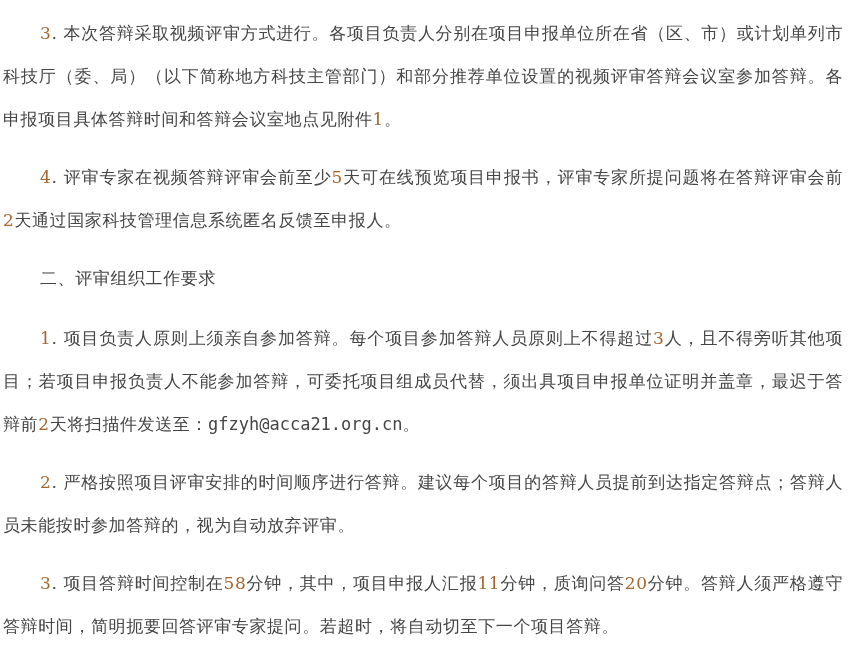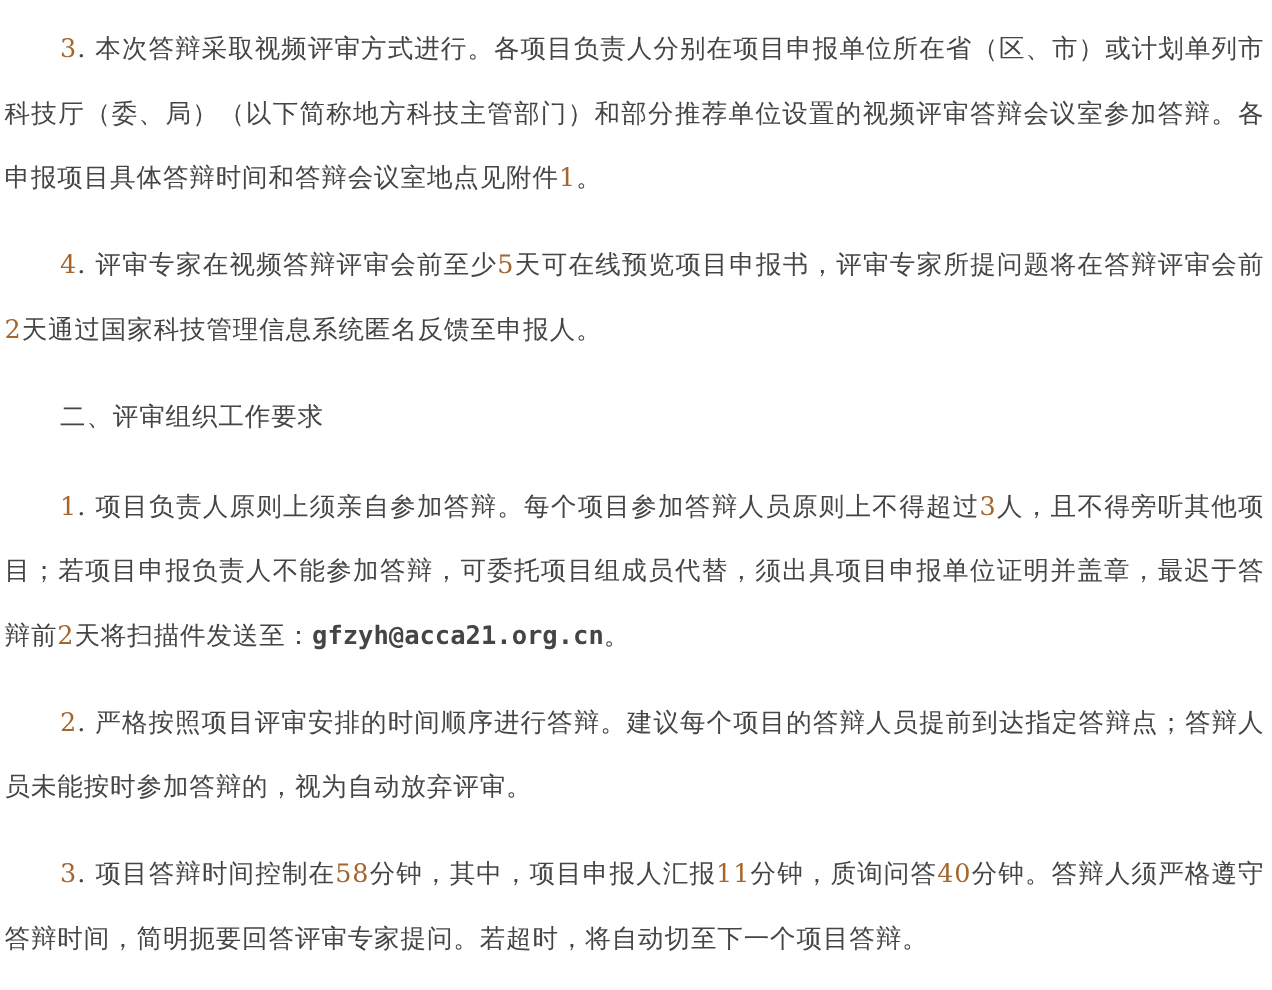--- a/index.html
+++ b/index.html
@@ -27,26 +27,25 @@
   }
   .heading {
     margin-bottom: 17px;
   }
   .num {
     color: #a5662e;
   }
   .latin {
     font-family: "DejaVu Sans Mono", "Liberation Mono", monospace;
     letter-spacing: 0;
-    font-weight: bold;
   }
 </style>
 </head>
 <body>
 
 <div class="doc" id="doc">
     <p class="para"><span class="num">3</span>. 本次答辩采取视频评审方式进行。各项目负责人分别在项目申报单位所在省（区、市）或计划单列市科技厅（委、局）（以下简称地方科技主管部门）和部分推荐单位设置的视频评审答辩会议室参加答辩。各申报项目具体答辩时间和答辩会议室地点见附件<span class="num">1</span>。</p>
     <p class="para"><span class="num">4</span>. 评审专家在视频答辩评审会前至少<span class="num">5</span>天可在线预览项目申报书，评审专家所提问题将在答辩评审会前<span class="num">2</span>天通过国家科技管理信息系统匿名反馈至申报人。</p>
     <p class="para heading">二、评审组织工作要求</p>
     <p class="para"><span class="num">1</span>. 项目负责人原则上须亲自参加答辩。每个项目参加答辩人员原则上不得超过<span class="num">3</span>人，且不得旁听其他项目；若项目申报负责人不能参加答辩，可委托项目组成员代替，须出具项目申报单位证明并盖章，最迟于答辩前<span class="num">2</span>天将扫描件发送至：<span class="latin">gfzyh@acca21.org.cn</span>。</p>
     <p class="para"><span class="num">2</span>. 严格按照项目评审安排的时间顺序进行答辩。建议每个项目的答辩人员提前到达指定答辩点；答辩人员未能按时参加答辩的，视为自动放弃评审。</p>
-    <p class="para"><span class="num">3</span>. 项目答辩时间控制在<span class="num">58</span>分钟，其中，项目申报人汇报<span class="num">11</span>分钟，质询问答<span class="num">40</span>分钟。答辩人须严格遵守答辩时间，简明扼要回答评审专家提问。若超时，将自动切至下一个项目答辩。</p>
+    <p class="para"><span class="num">3</span>. 项目答辩时间控制在<span class="num">58</span>分钟，其中，项目申报人汇报<span class="num">11</span>分钟，质询问答<span class="num">20</span>分钟。答辩人须严格遵守答辩时间，简明扼要回答评审专家提问。若超时，将自动切至下一个项目答辩。</p>
   </div>
 
 </body></html>

